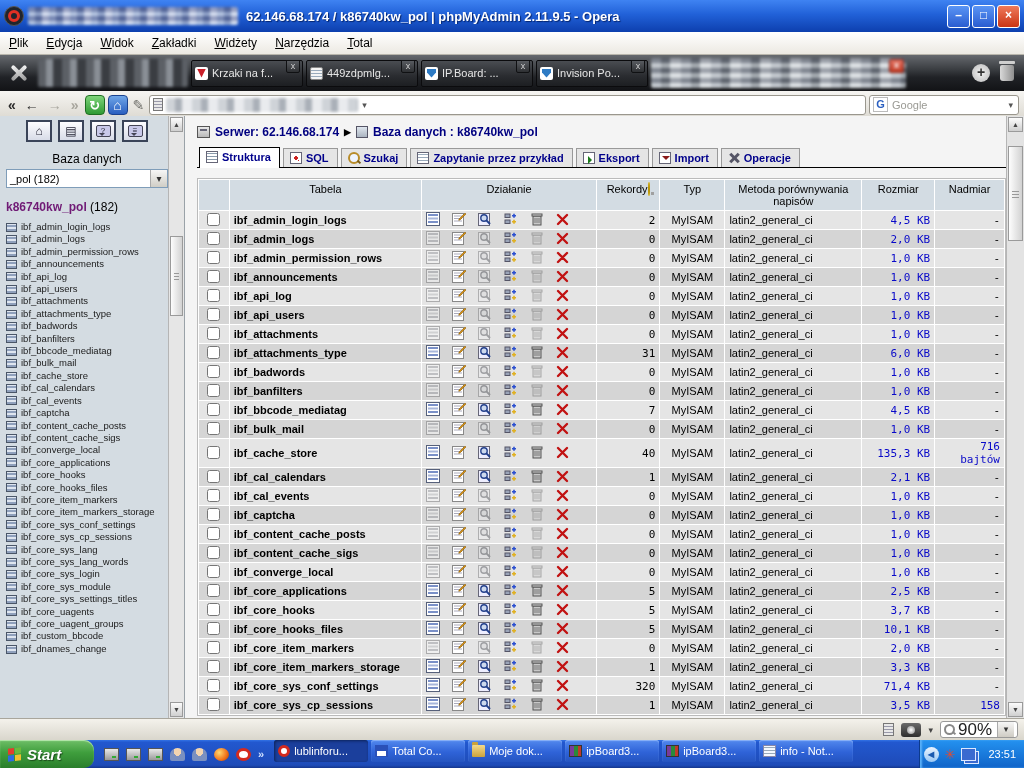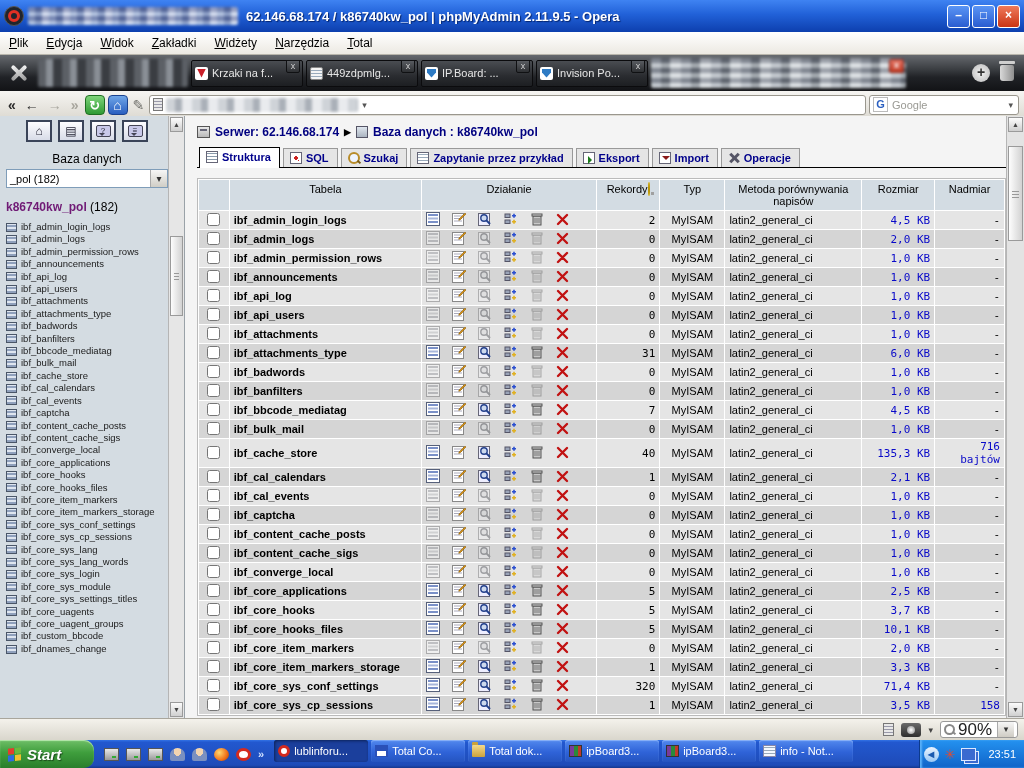--- a/index.html
+++ b/index.html
@@ -1833,21 +1833,21 @@
       <span class="tlabel">lublinforu...</span>
     </span>
 
     <span class="taskbtn">
       <span class="tico tico-floppy"></span>
       <span class="tlabel">Total Co...</span>
     </span>
 
     <span class="taskbtn">
       <span class="tico tico-folder"></span>
-      <span class="tlabel">Total dok...</span>
+      <span class="tlabel">Moje dok...</span>
     </span>
 
     <span class="taskbtn">
       <span class="tico tico-rar"></span>
       <span class="tlabel">ipBoard3...</span>
     </span>
 
     <span class="taskbtn">
       <span class="tico tico-rar"></span>
       <span class="tlabel">ipBoard3...</span>

